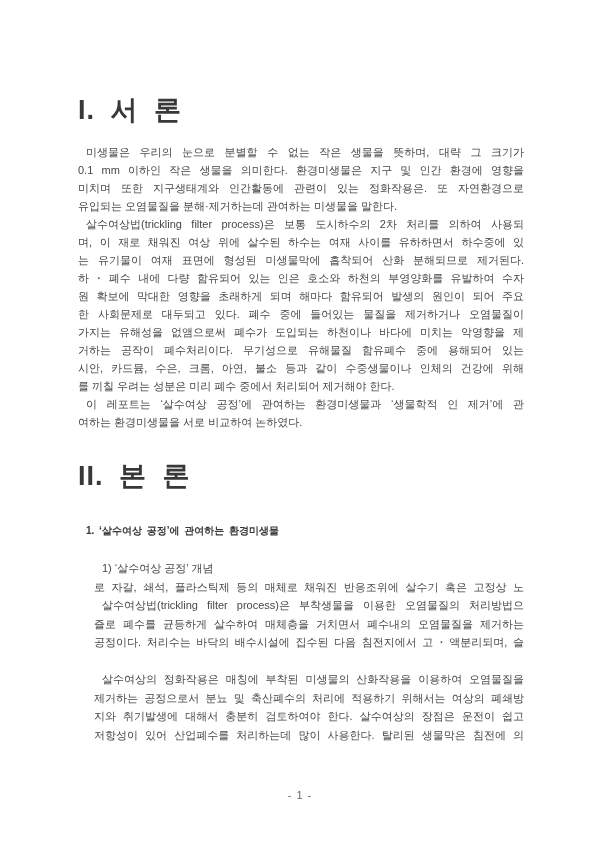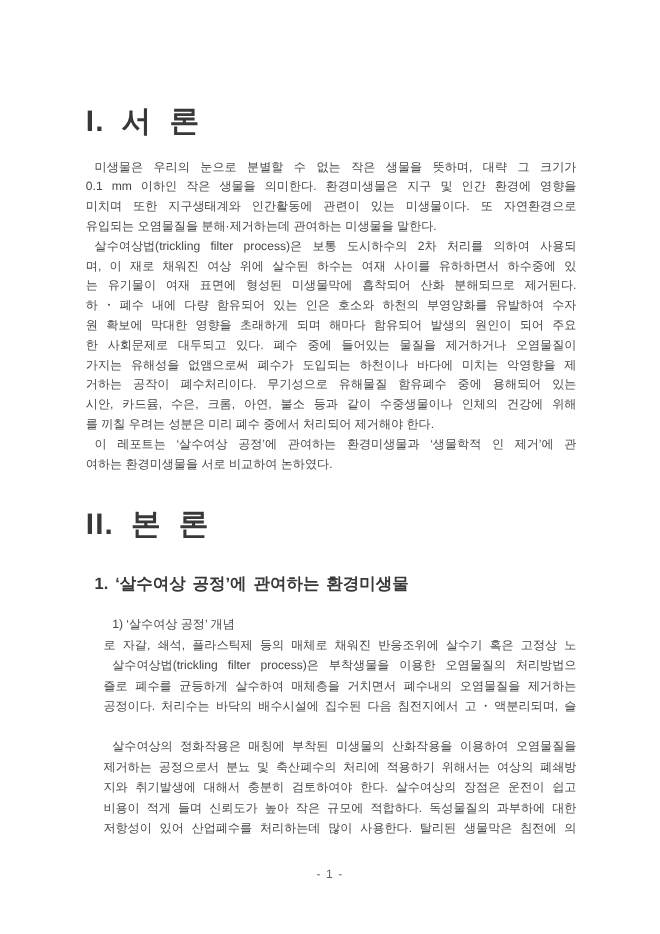--- a/index.html
+++ b/index.html
@@ -26,21 +26,21 @@
     font-weight: bold;
     color: #383838;
     word-spacing: 7px;
     letter-spacing: 1px;
   }
   .h-sub {
     position: absolute;
     left: 78px;
     width: 446px;
     margin: 0;
-    font-size: 15px;
+    font-size: 10px;
     line-height: 24px;
     font-weight: bold;
     color: #383838;
     word-spacing: 2px;
     text-indent: 8px;
   }
   .para {
     position: absolute;
     left: 78px;
     width: 446px;
@@ -79,21 +79,21 @@
 </head>
 <body>
 
 <div class="page">
 
   <h1 class="h-main" style="top:96px">I. 서 론</h1>
 
   <div class="para" style="top:143px">
     <div class="ln j ind">미생물은 우리의 눈으로 분별할 수 없는 작은 생물을 뜻하며, 대략 그 크기가</div>
     <div class="ln j">0.1 mm 이하인 작은 생물을 의미한다. 환경미생물은 지구 및 인간 환경에 영향을</div>
-    <div class="ln j">미치며 또한 지구생태계와 인간활동에 관련이 있는 미생물이다. 또 자연환경으로</div>
+    <div class="ln j">미치며 또한 지구생태계와 인간활동에 관련이 있는 정화작용은. 또 자연환경으로</div>
     <div class="ln">유입되는 오염물질을 분해·제거하는데 관여하는 미생물을 말한다.</div>
   </div>
 
   <div class="para" style="top:215px">
     <div class="ln j ind">살수여상법(trickling filter process)은 보통 도시하수의 2차 처리를 의하여 사용되</div>
     <div class="ln j">며, 이 재로 채워진 여상 위에 살수된 하수는 여재 사이를 유하하면서 하수중에 있</div>
     <div class="ln j">는 유기물이 여재 표면에 형성된 미생물막에 흡착되어 산화 분해되므로 제거된다.</div>
     <div class="ln j">하・폐수 내에 다량 함유되어 있는 인은 호소와 하천의 부영양화를 유발하여 수자</div>
     <div class="ln j">원 확보에 막대한 영향을 초래하게 되며 해마다 함유되어 발생의 원인이 되어 주요</div>
     <div class="ln j">한 사회문제로 대두되고 있다. 폐수 중에 들어있는 물질을 제거하거나 오염물질이</div>
@@ -120,19 +120,18 @@
     <div class="ln j">로 자갈, 쇄석, 플라스틱제 등의 매체로 채워진 반응조위에 살수기 혹은 고정상 노</div>
     <div class="ln j ind">살수여상법(trickling filter process)은 부착생물을 이용한 오염물질의 처리방법으</div>
     <div class="ln j">즐로 폐수를 균등하게 살수하여 매체층을 거치면서 폐수내의 오염물질을 제거하는</div>
     <div class="ln j">공정이다. 처리수는 바닥의 배수시설에 집수된 다음 침전지에서 고・액분리되며, 슬</div>
   </div>
 
   <div class="para sec2" style="top:670px">
     <div class="ln j ind">살수여상의 정화작용은 매칭에 부착된 미생물의 산화작용을 이용하여 오염물질을</div>
     <div class="ln j">제거하는 공정으로서 분뇨 및 축산폐수의 처리에 적용하기 위해서는 여상의 폐쇄방</div>
     <div class="ln j">지와 취기발생에 대해서 충분히 검토하여야 한다. 살수여상의 장점은 운전이 쉽고</div>
-    <div class="ln j">비용이 적게 들며 신뢰도가 높아 작은 규모에 적합하다. 독성물질의 과부하에 대한</div>
     <div class="ln j">저항성이 있어 산업폐수를 처리하는데 많이 사용한다. 탈리된 생물막은 침전에 의</div>
   </div>
 
   <div class="footer">- 1 -</div>
 
 </div>
 
 </body></html>

